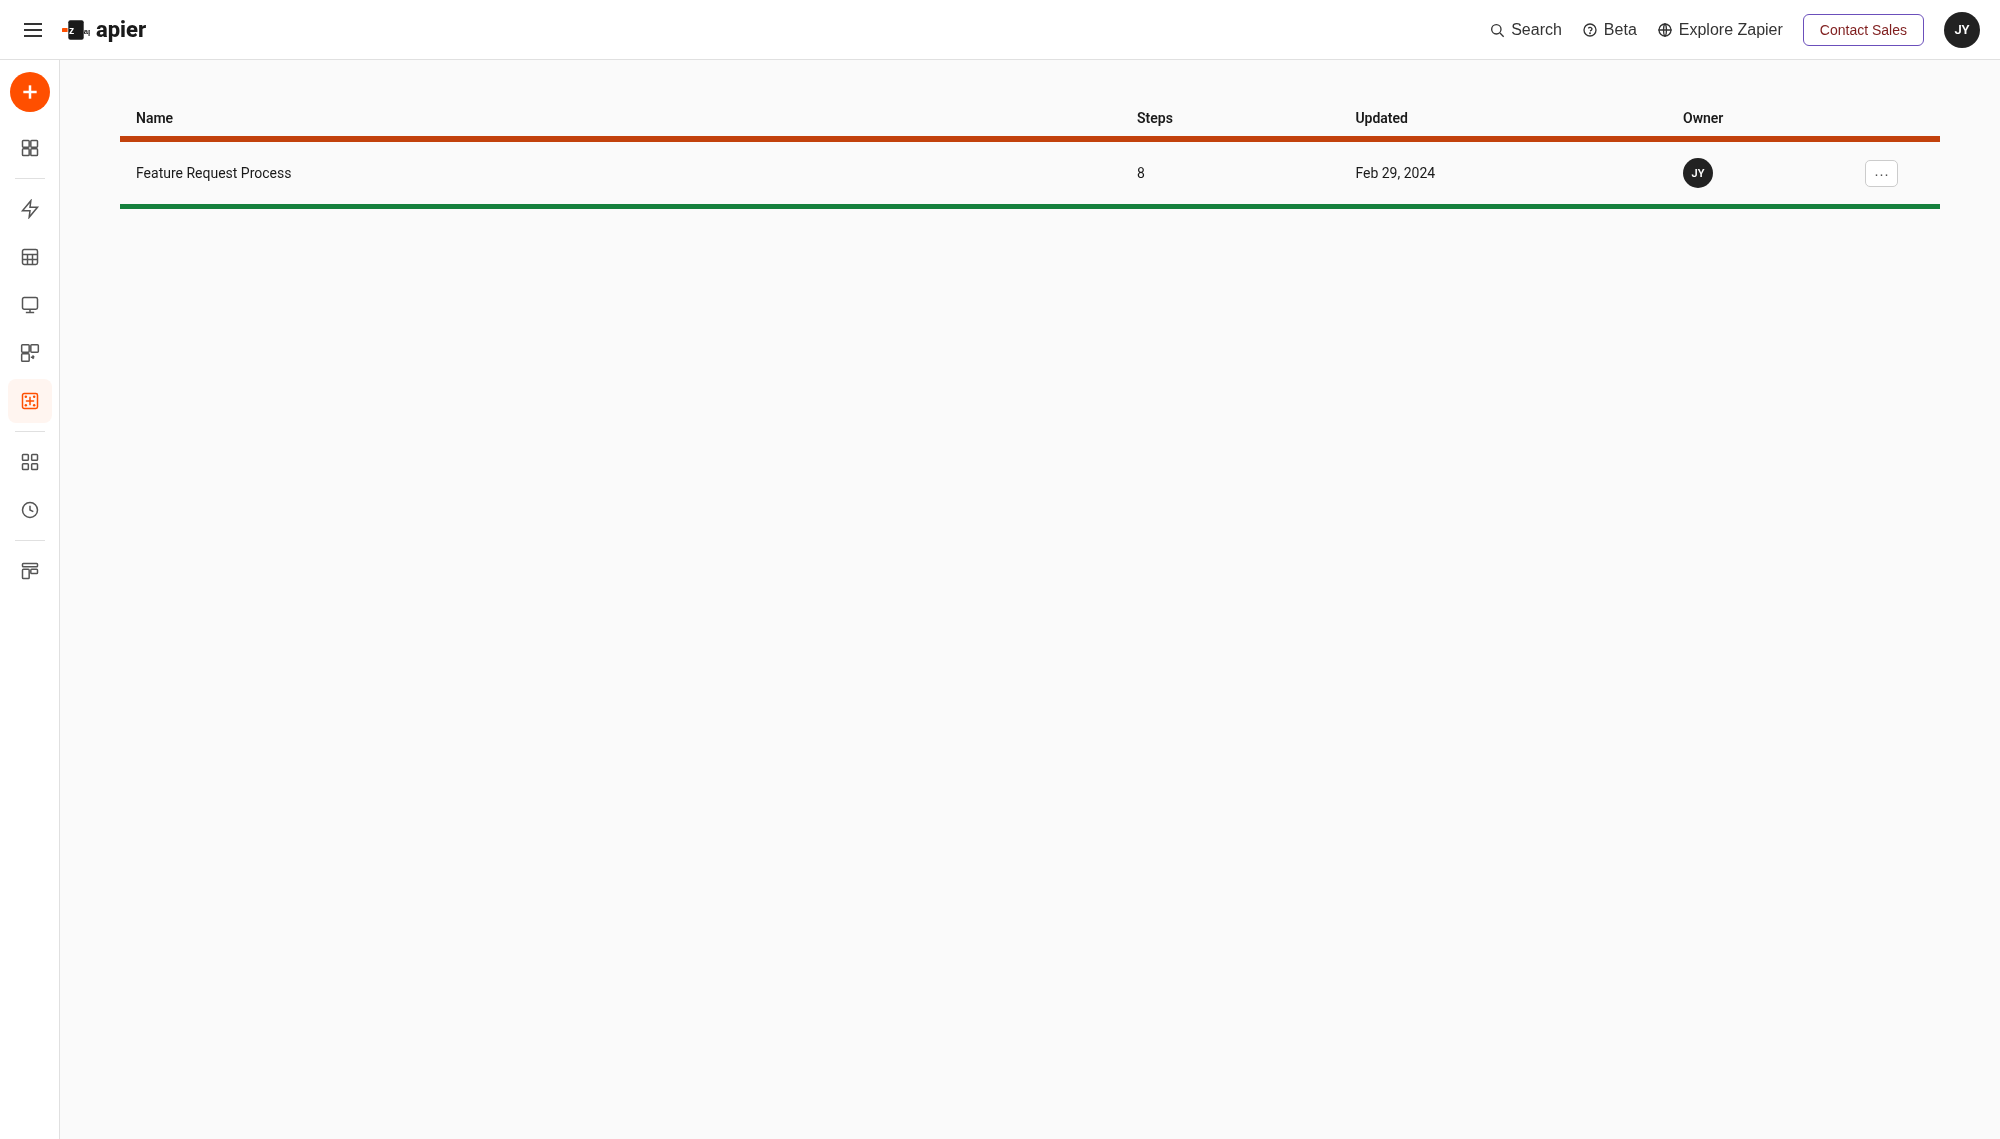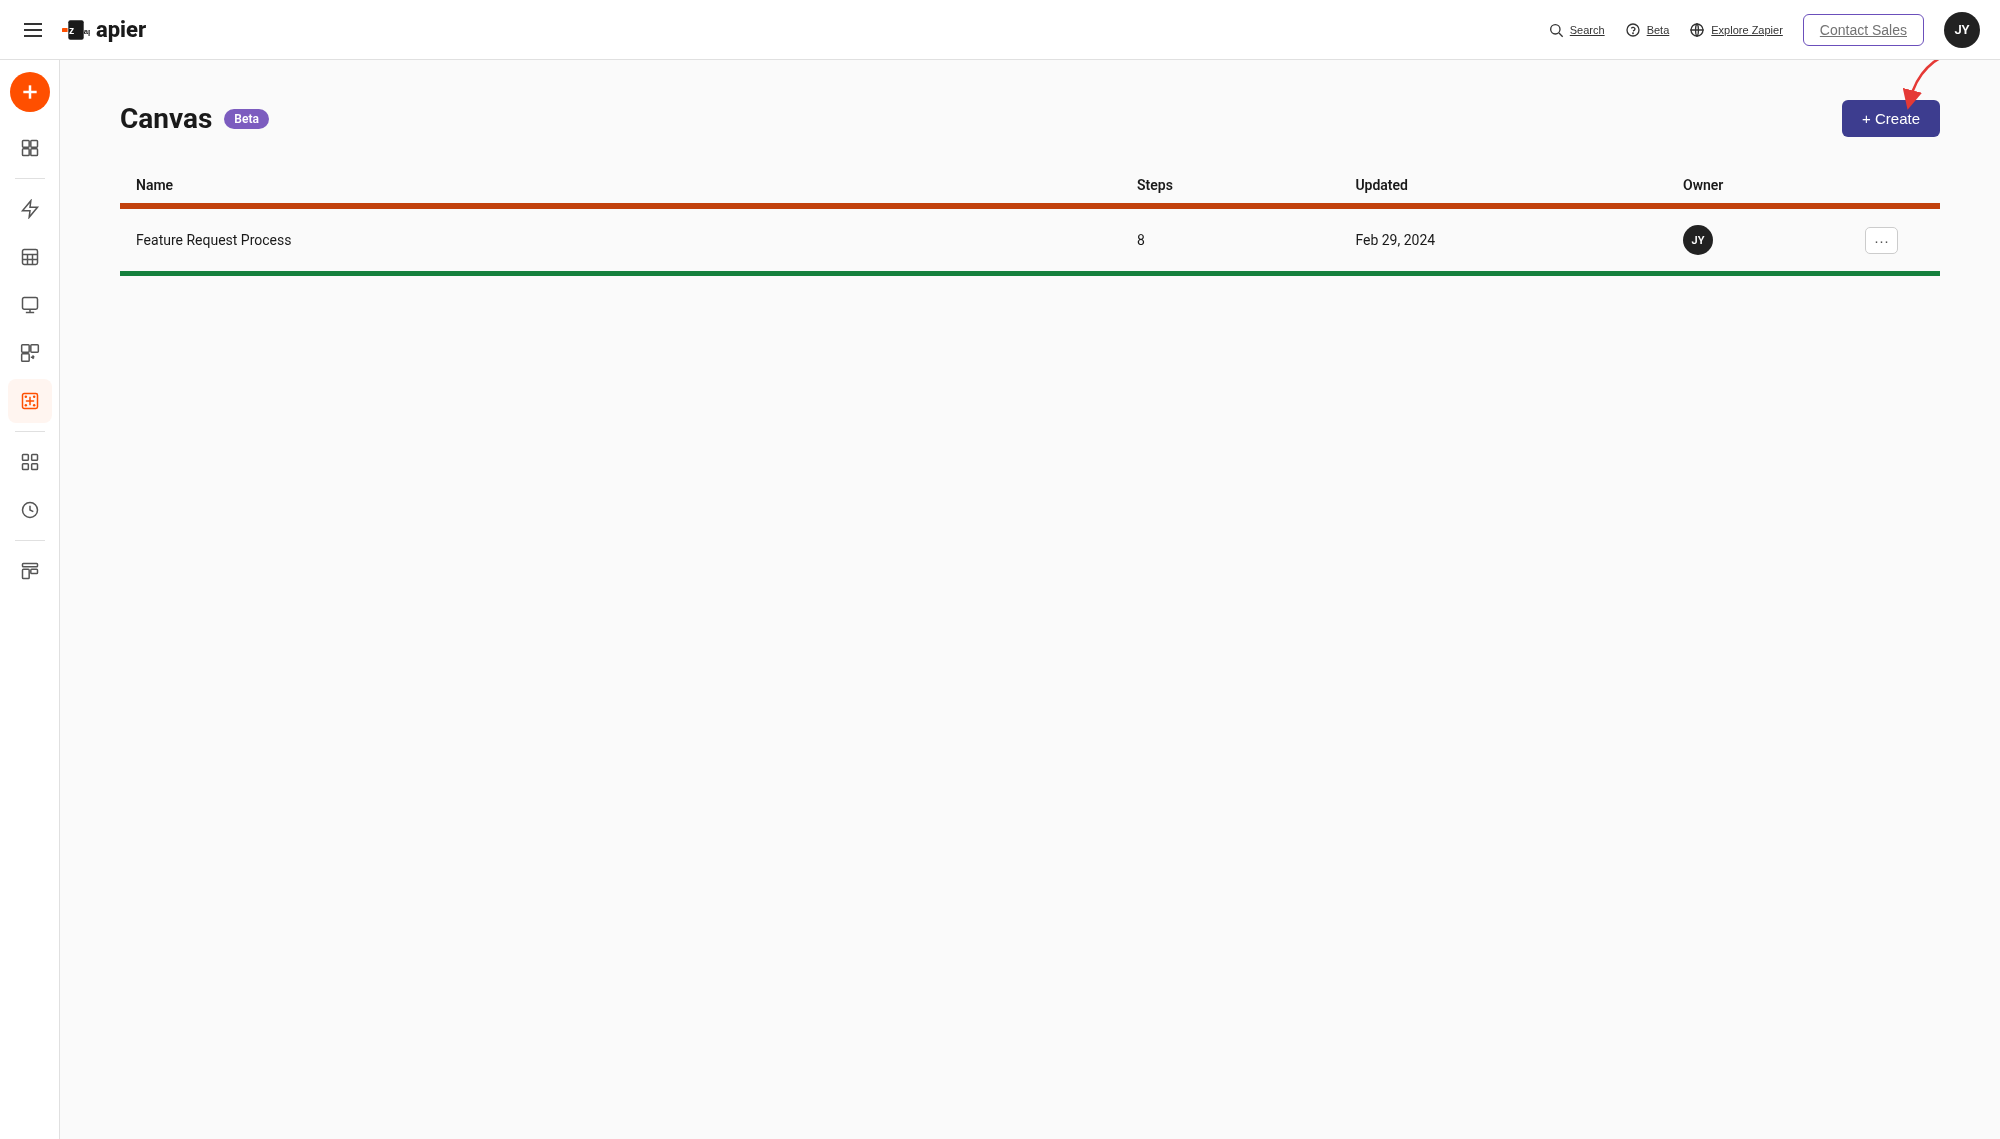--- a/index.html
+++ b/index.html
@@ -10,25 +10,25 @@
       display: flex; align-items: center; justify-content: space-between;
       background: #fff; border-bottom: 1px solid #e0e0e0;
       padding: 0 20px; height: 60px; position: fixed; top: 0; left: 0; right: 0; z-index: 100;
     }
     .top-nav-left { display: flex; align-items: center; gap: 16px; }
     .hamburger-icon { display: flex; flex-direction: column; gap: 4px; cursor: pointer; padding: 4px; }
     .hamburger-icon span { display: block; width: 18px; height: 2px; background: #333; }
     .zapier-logo { display: flex; align-items: center; gap: 4px; text-decoration: none; }
     .logo-mark { width: 28px; height: 20px; }
     .top-nav-right { display: flex; align-items: center; gap: 20px; }
-    .nav-btn { display: flex; align-items: center; gap: 6px; background: none; border: none; cursor: pointer; font-size: 11px; color: #333; text-decoration: underline; }
+    .nav-btn { display: flex; align-items: center; gap: 6px; background: none; border: none; cursor: pointer; font-size: 16px; color: #333; }
     .nav-btn svg { width: 16px; height: 16px; }
     .contact-sales-btn {
-      border: 1.5px solid #6b4fbb; background: #fff; color: #737373;
-      padding: 7px 16px; border-radius: 6px; font-size: 14px; font-weight: 500; cursor: pointer; text-decoration: underline;
+      border: 1.5px solid #6b4fbb; background: #fff; color: #7f1d1d;
+      padding: 7px 16px; border-radius: 6px; font-size: 14px; font-weight: 500; cursor: pointer;
     }
     .user-avatar {
       width: 36px; height: 36px; border-radius: 50%; background: #222; color: #fff;
       display: flex; align-items: center; justify-content: center; font-size: 13px; font-weight: 600; cursor: pointer;
     }
 
     
     .app-layout { display: flex; margin-top: 60px; min-height: calc(100vh - 60px); }
 
     
@@ -230,38 +230,20 @@
       <svg viewBox="0 0 24 24" fill="none" stroke="currentColor" stroke-width="1.8">
         <rect x="3" y="3" width="18" height="4" rx="1"></rect>
           <rect x="3" y="10" width="8" height="11" rx="1"></rect>
           <rect x="13" y="10" width="8" height="5" rx="1"></rect>
       </svg>
     </div>
   </aside>
 
   <main class="main-content" style="position:relative;">
 
-    <div class="page-header">
-      <div class="page-title-area">
-        <h1 class="page-title">Canvas</h1>
-        <span class="beta-badge">Beta</span>
-      </div>
-      <div style="position:relative;">
-        <button class="create-btn">+ Create</button>
-
-        <svg style="position:absolute;top:-60px;right:-30px;width:80px;height:80px;pointer-events:none;" viewBox="0 0 80 80">
-          <defs>
-            <marker id="arrowhead" markerWidth="8" markerHeight="8" refX="4" refY="4" orient="auto">
-              <path d="M0,0 L8,4 L0,8 Z" fill="#e53935"></path>
-            </marker>
-          </defs>
-          <path d="M70,10 Q30,20 20,60" stroke="#e53935" stroke-width="2.5" fill="none" marker-end="url(#arrowhead)"></path>
-        </svg>
-      </div>
-    </div>
 
     <table class="canvas-table">
       <thead>
         <tr>
           <th class="name-col">Name</th>
           <th class="steps-col">Steps</th>
           <th class="updated-col">Updated</th>
           <th class="owner-col">Owner</th>
           <th class="actions-col"></th>
         </tr>

